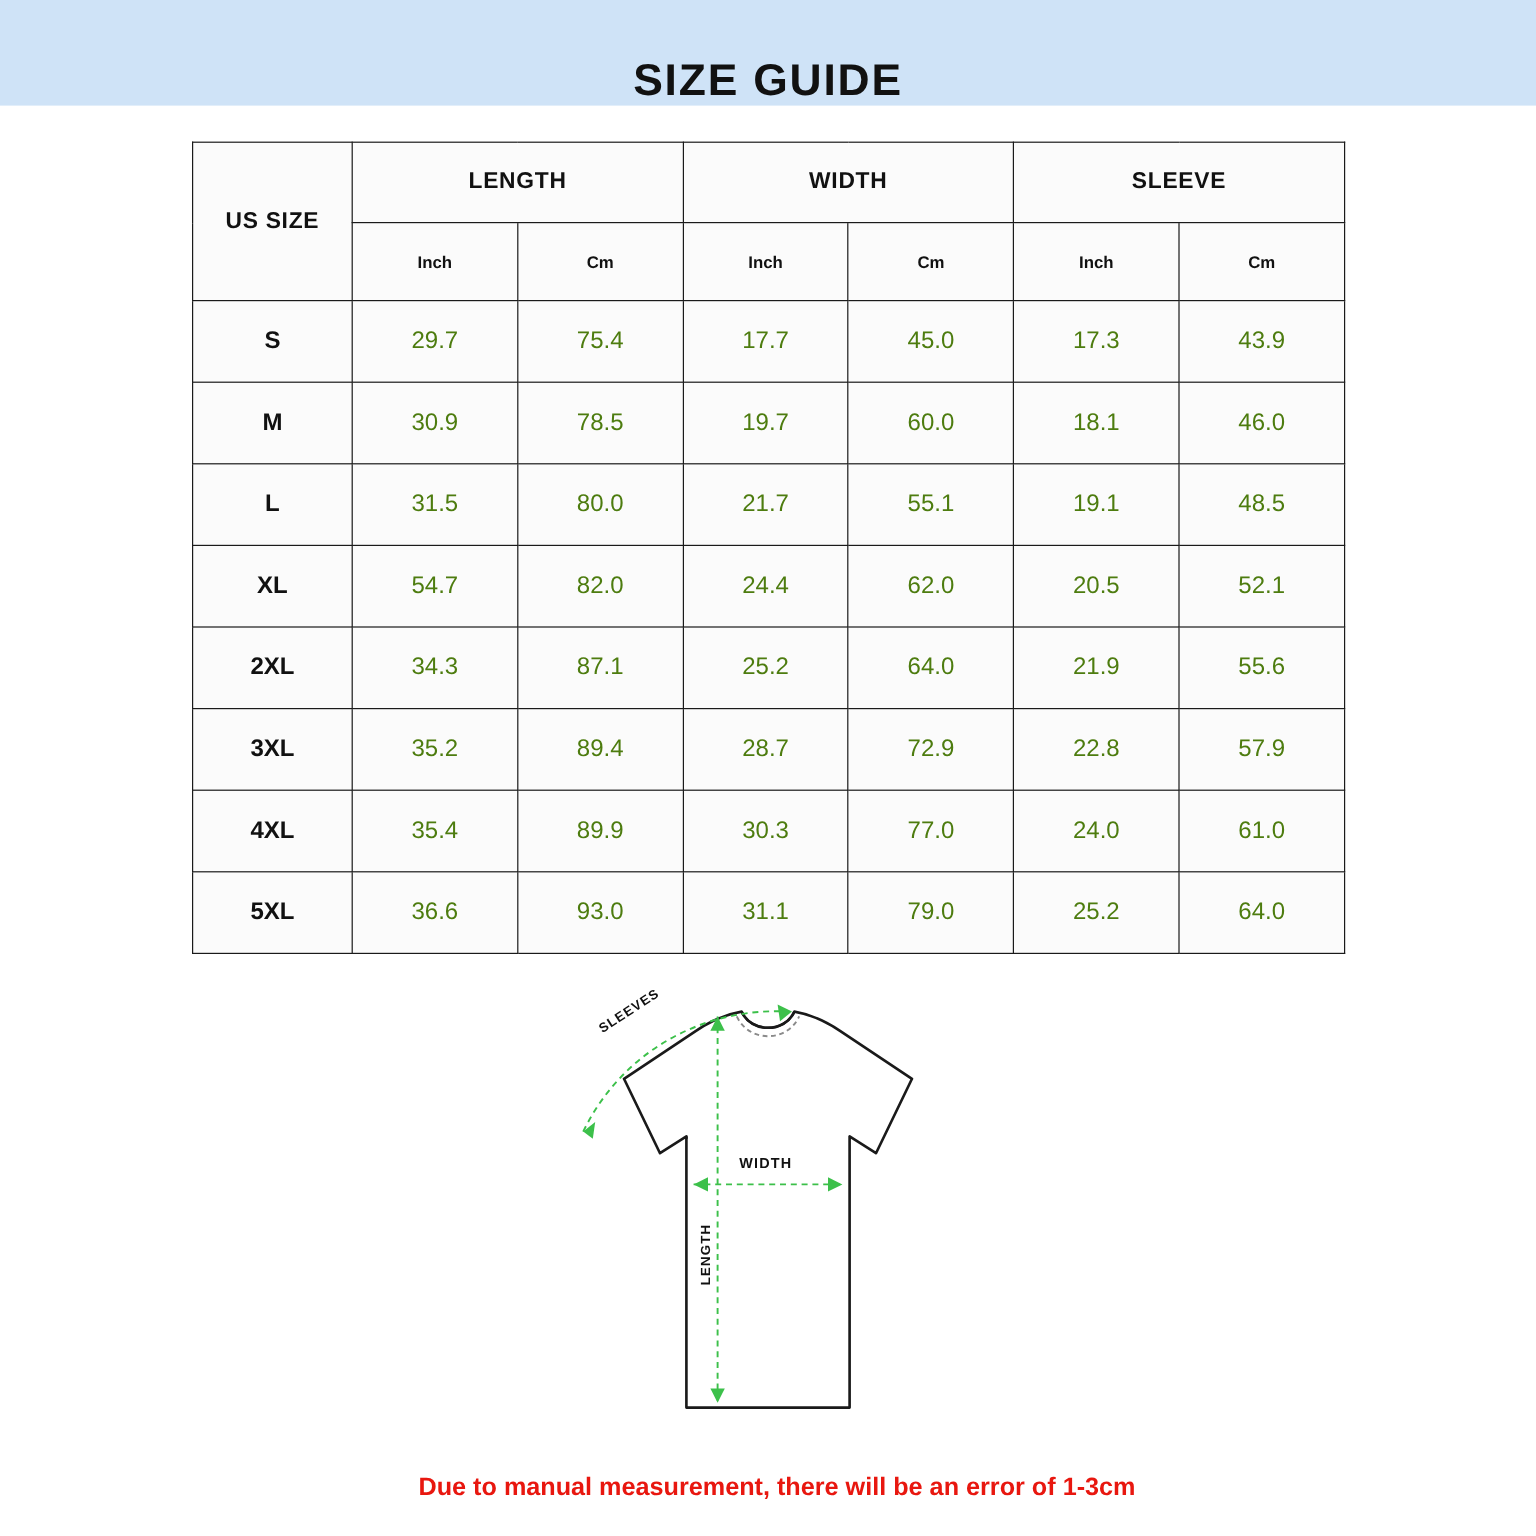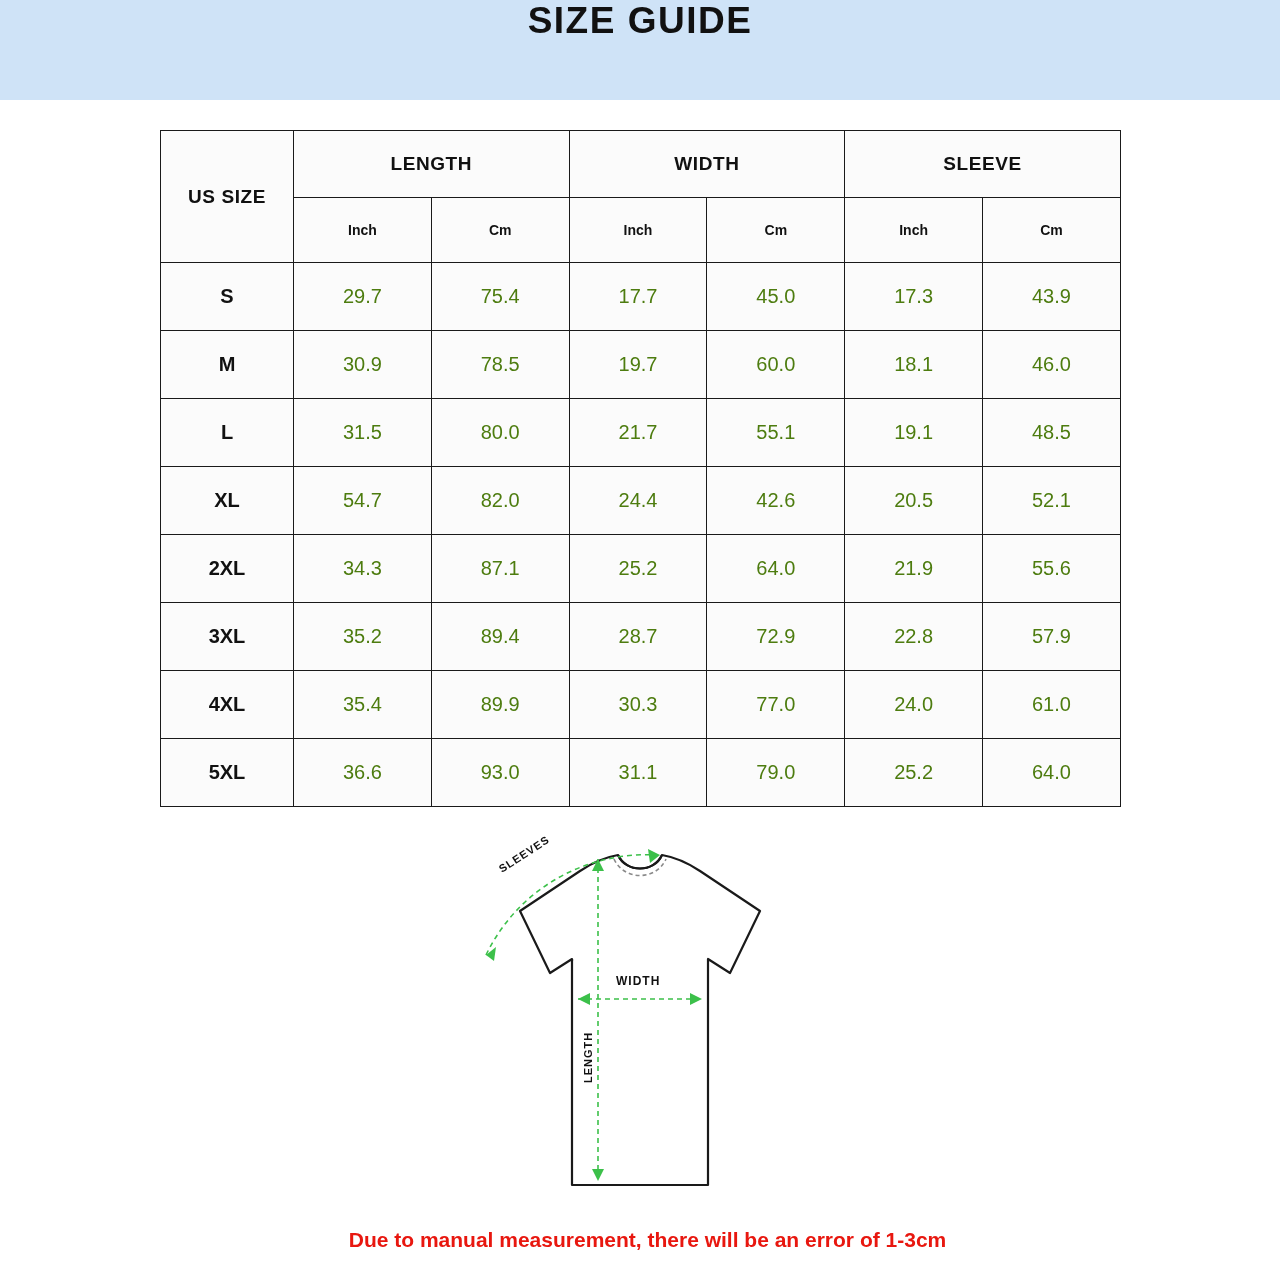--- a/index.html
+++ b/index.html
@@ -12,24 +12,24 @@
     height: 1280px;
     font-family: "Liberation Sans", sans-serif;
     color: #111111;
     position: relative;
     overflow: hidden;
   }
 
   
   .header-banner {
     width: 1280px;
-    height: 100px;
+    height: 88px;
     background: #cfe3f7;
     display: flex;
-    align-items: flex-start;
+    align-items: flex-end;
     justify-content: center;
     box-sizing: border-box;
   }
   .header-title {
     font-size: 37px;
     font-weight: bold;
     letter-spacing: 1.5px;
     color: #111111;
     font-family: "Liberation Sans", sans-serif;
   }
@@ -154,21 +154,21 @@
         <td>21.7</td>
         <td>55.1</td>
         <td>19.1</td>
         <td>48.5</td>
       </tr>
       <tr class="data-row">
         <td class="size-label">XL</td>
         <td>54.7</td>
         <td>82.0</td>
         <td>24.4</td>
-        <td>42.6</td>
+        <td>62.0</td>
         <td>20.5</td>
         <td>52.1</td>
       </tr>
       <tr class="data-row">
         <td class="size-label">2XL</td>
         <td>34.3</td>
         <td>87.1</td>
         <td>25.2</td>
         <td>64.0</td>
         <td>21.9</td>

